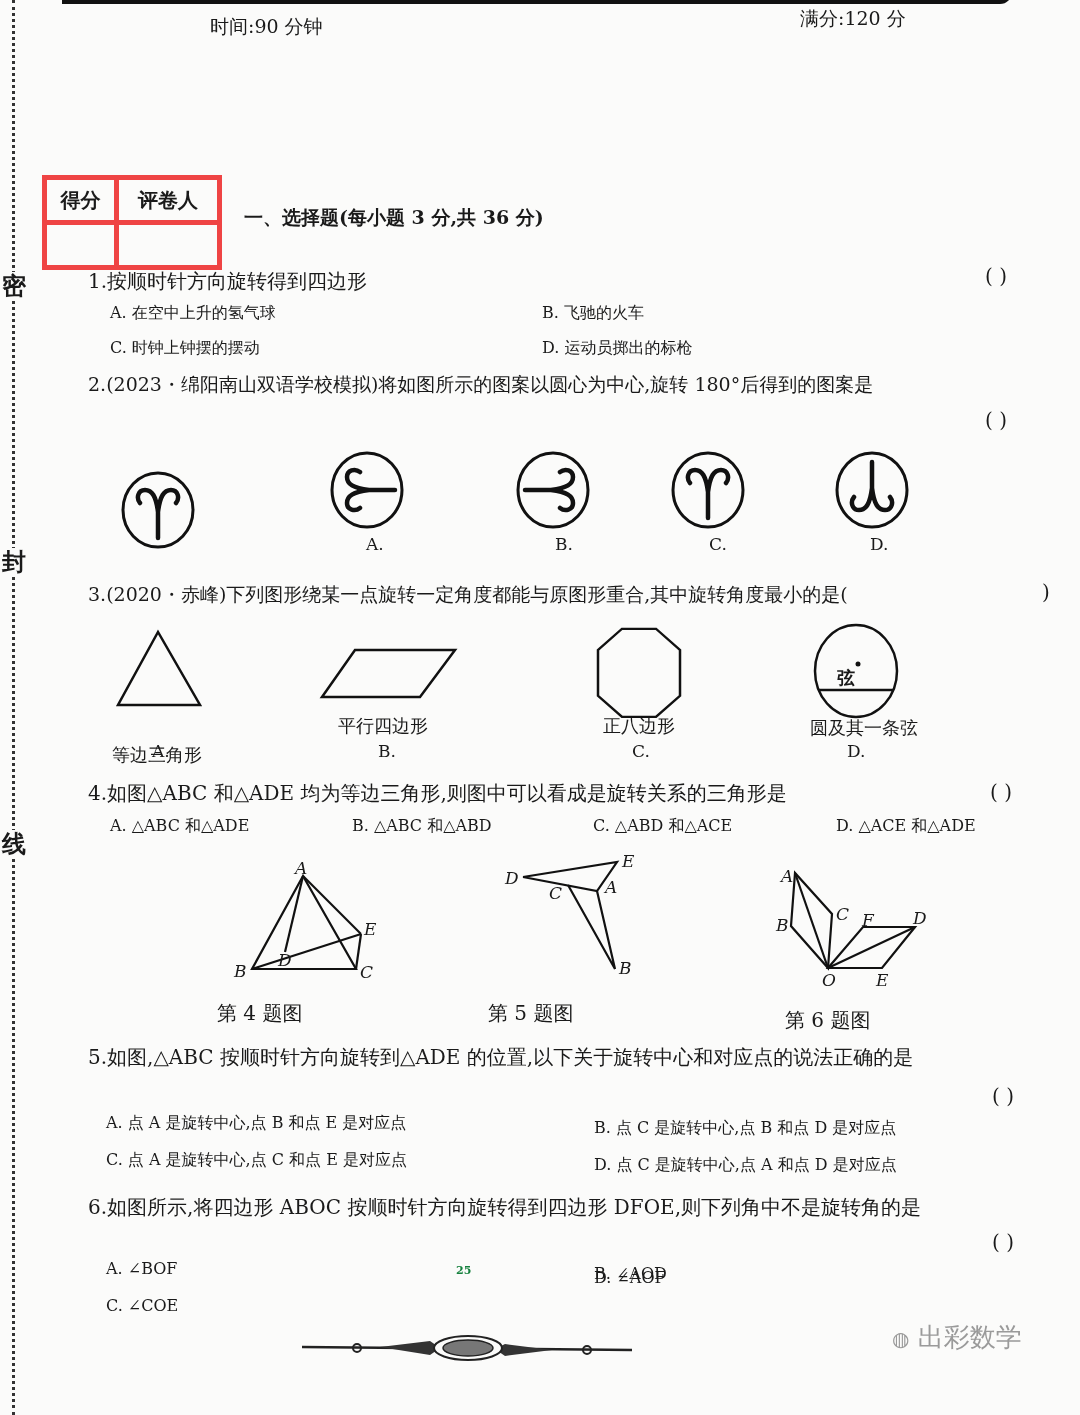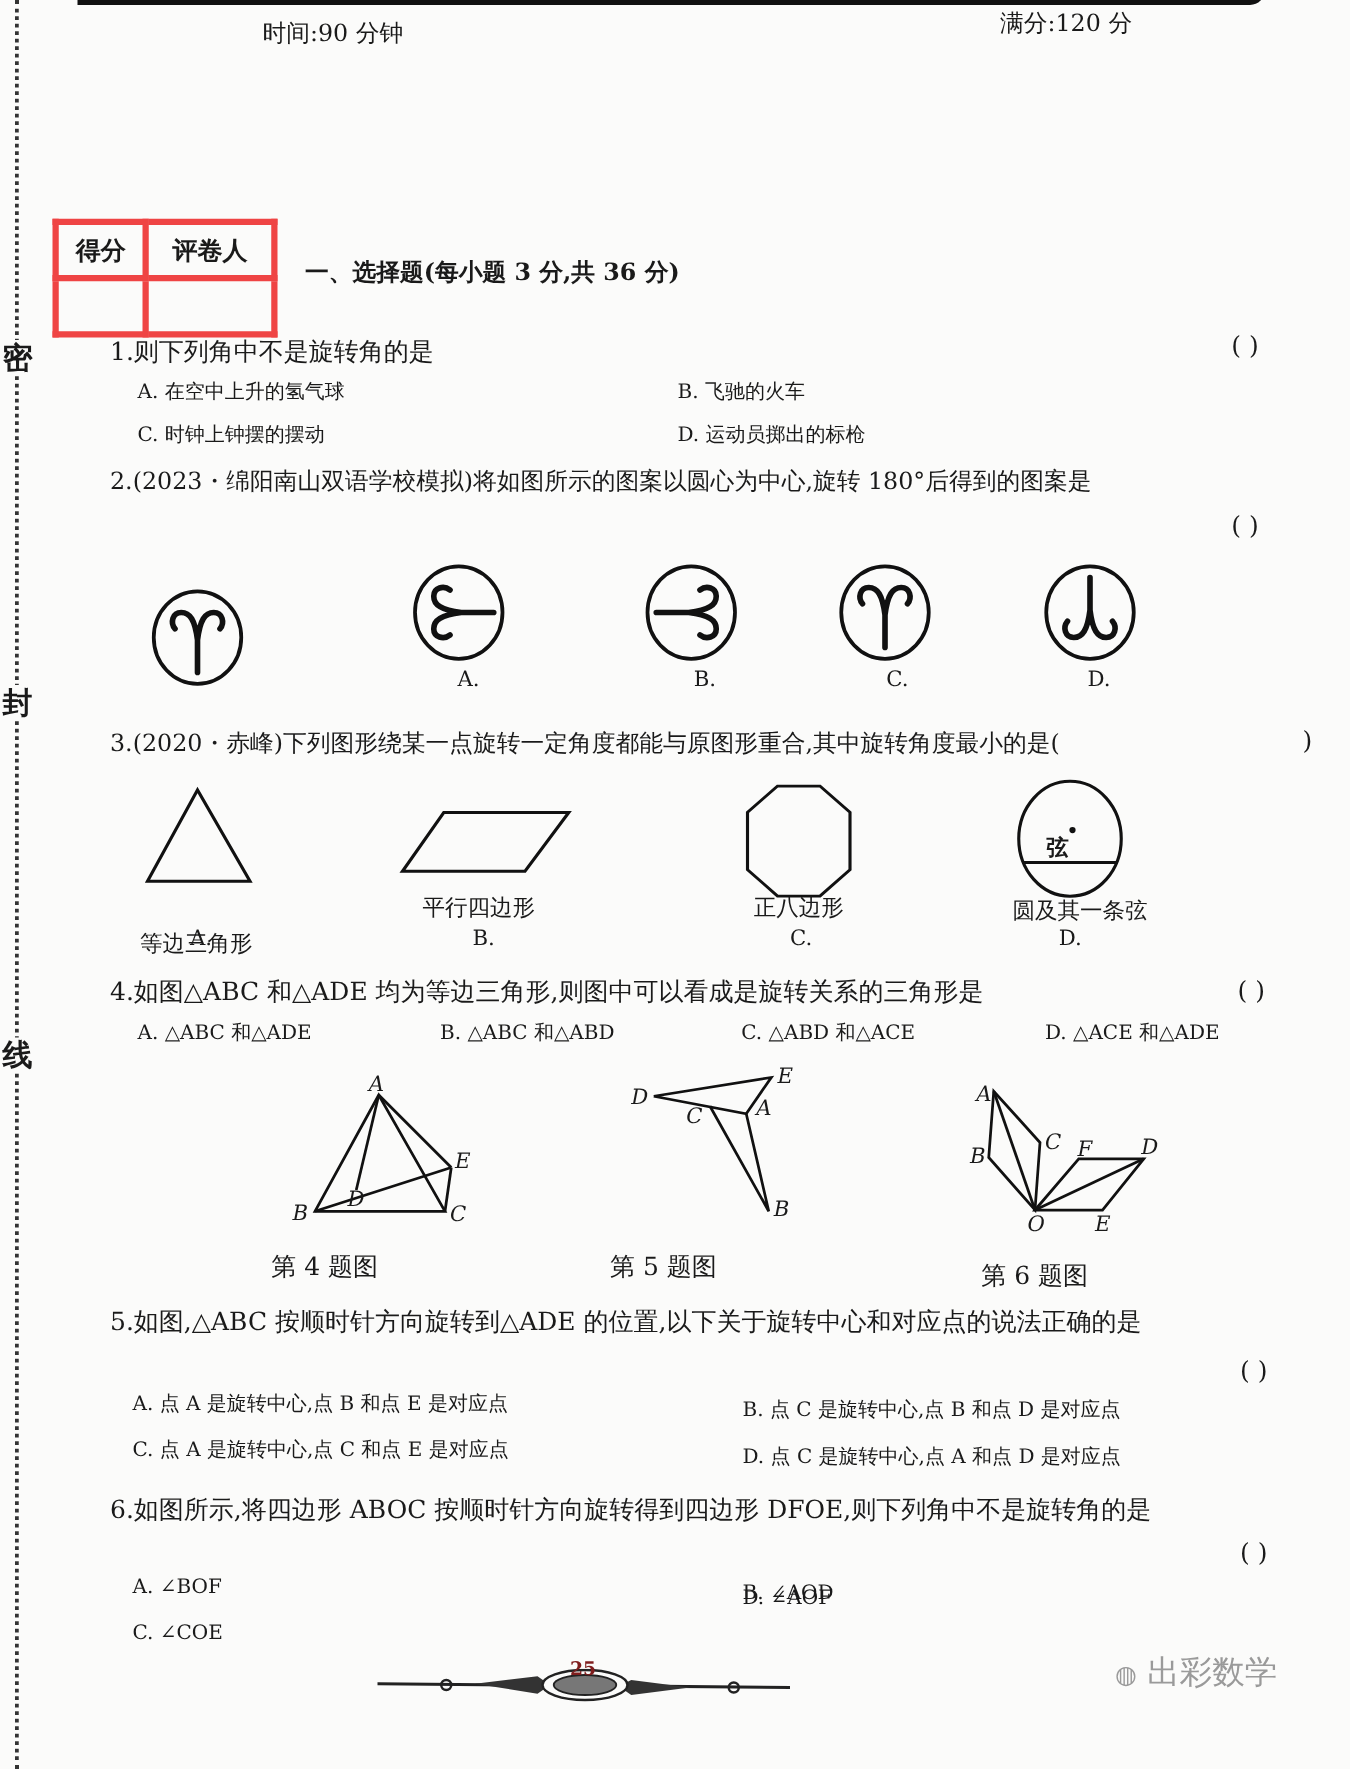--- a/index.html
+++ b/index.html
@@ -52,21 +52,21 @@
   <tr>
     <td></td>
     <td></td>
   </tr>
 </tbody>
   </table>
 
 <div class="abs sec-title">一、选择题(每小题 3 分,共 36 分)</div>
 
 <div class="q" style="top:268px">
-  <span>1.</span><span>则下列角中不是旋转角的是</span>
+  <span>1.</span><span>按顺时针方向旋转得到四边形</span>
 </div>
 <div class="paren" style="left:985px;top:264px">(      )</div>
 <div class="opt" style="left:110px;top:303px">A. 在空中上升的氢气球</div>
 <div class="opt" style="left:542px;top:303px">B. 飞驰的火车</div>
 <div class="opt" style="left:110px;top:338px">C. 时钟上钟摆的摆动</div>
 <div class="opt" style="left:542px;top:338px">D. 运动员掷出的标枪</div>
 
 <div class="q" style="top:372px;font-size:19px">
   <span>2.</span><span>(2023・绵阳南山双语学校模拟)将如图所示的图案以圆心为中心,旋转 180°后得到的图案是</span>
 </div>
@@ -206,18 +206,18 @@
 
 <svg class="footer-orn" width="340" height="30">
   <line x1="2" y1="12" x2="332" y2="15" stroke="#222" stroke-width="2.5"></line>
   <polygon points="80,12 130,6 140,13 130,20" fill="#333"></polygon>
   <polygon points="252,15 205,9 195,14 205,21" fill="#333"></polygon>
   <ellipse cx="168" cy="13" rx="34" ry="12" fill="#fbfbfa" stroke="#222" stroke-width="2"></ellipse>
   <ellipse cx="168" cy="13" rx="25" ry="8" fill="#777" stroke="#222" stroke-width="1.5"></ellipse>
   <circle cx="57" cy="13" r="4" fill="none" stroke="#222" stroke-width="2"></circle>
   <circle cx="287" cy="15" r="4" fill="none" stroke="#222" stroke-width="2"></circle>
 </svg>
-<div class="abs" style="left:456px;top:1326px;font-size:15px;color:#7f1d1d;font-weight:bold">25</div>
+<div class="abs" style="left:456px;top:1264px;font-size:11px;color:#15803d;font-weight:bold">25</div>
 
 <div class="watermark">
   <span style="font-size:20px">◍</span>
   <span>出彩数学</span>
 </div>
 
 </body></html>

